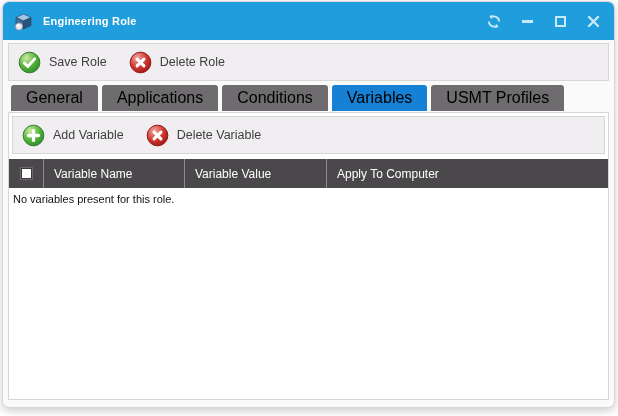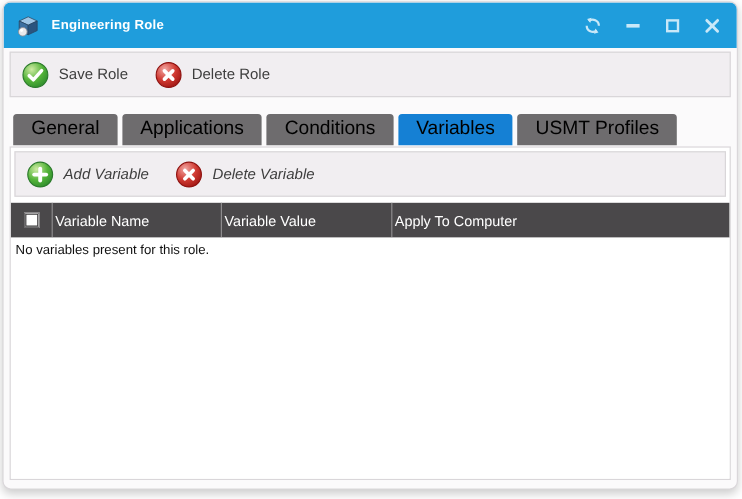--- a/index.html
+++ b/index.html
@@ -26,21 +26,21 @@
   .win-controls { margin-left: auto; display: flex; align-items: center; gap: 19px; }
   .win-btn {
     width: 14px; height: 14px; display: flex; align-items: center; justify-content: center;
     cursor: default;
   }
   .min-glyph { width: 11px; height: 3px; background: #C9E8F8; }
   .max-glyph { width: 11px; height: 11px; border: 2px solid #C9E8F8; }
 
   
   .toolbar {
-    margin: 3px 5px 10px 5px; height: 38px; flex: 0 0 38px;
+    margin: 3px 5px 0 5px; height: 38px; flex: 0 0 38px;
     background: #F1EEF1; border: 1px solid #D9D6D9;
     display: flex; align-items: center; padding: 0 9px; gap: 22px;
   }
   .tool-item { display: flex; align-items: center; gap: 8px; cursor: default; }
   .tool-item .label { font-size: 12.5px; color: #3E3E3E; }
   .tool-icon { width: 23px; height: 23px; display: block; }
 
   
   .tabs { display: flex; gap: 4px; margin: 4px 5px 0 8px; height: 26px; flex: 0 0 26px; }
   .tab {
@@ -49,29 +49,29 @@
     border-radius: 3px 3px 0 0; cursor: default; white-space: nowrap;
   }
   .tab.active { background: #1580D4; }
 
   
   .panel {
     flex: 1 1 auto; margin: 1px 5px 7px 5px;
     background: #ffffff; border: 1px solid #D9D6D9;
     display: flex; flex-direction: column; overflow: hidden;
   }
-  .panel .toolbar { margin: 3px; font-style: italic; }
+  .panel .toolbar { margin: 3px; }
 
   .grid-header {
     margin-top: 2px; height: 29px; flex: 0 0 29px;
     background: #4A484A; color: #ffffff; font-size: 12px;
     display: grid; grid-template-columns: 34px 141px 142px 141px 1fr;
     align-items: stretch;
   }
-  .gh-cell { display: flex; align-items: center; padding-left: 2px; }
+  .gh-cell { display: flex; align-items: center; padding-left: 10px; }
   .gh-cell.sep { border-left: 1px solid #8D8B8D; }
   .gh-check-cell { display: flex; align-items: center; justify-content: center; padding: 0; }
   .checkbox {
     width: 13px; height: 13px; background: #ffffff; border: 1px solid #6A686A;
     box-shadow: 0 0 0 1px #3a383a inset; cursor: default;
   }
 
   .grid-body { flex: 1 1 auto; background: #ffffff; }
   .empty-message { font-size: 11px; color: #111111; padding: 5px 4px; }
 </style>

